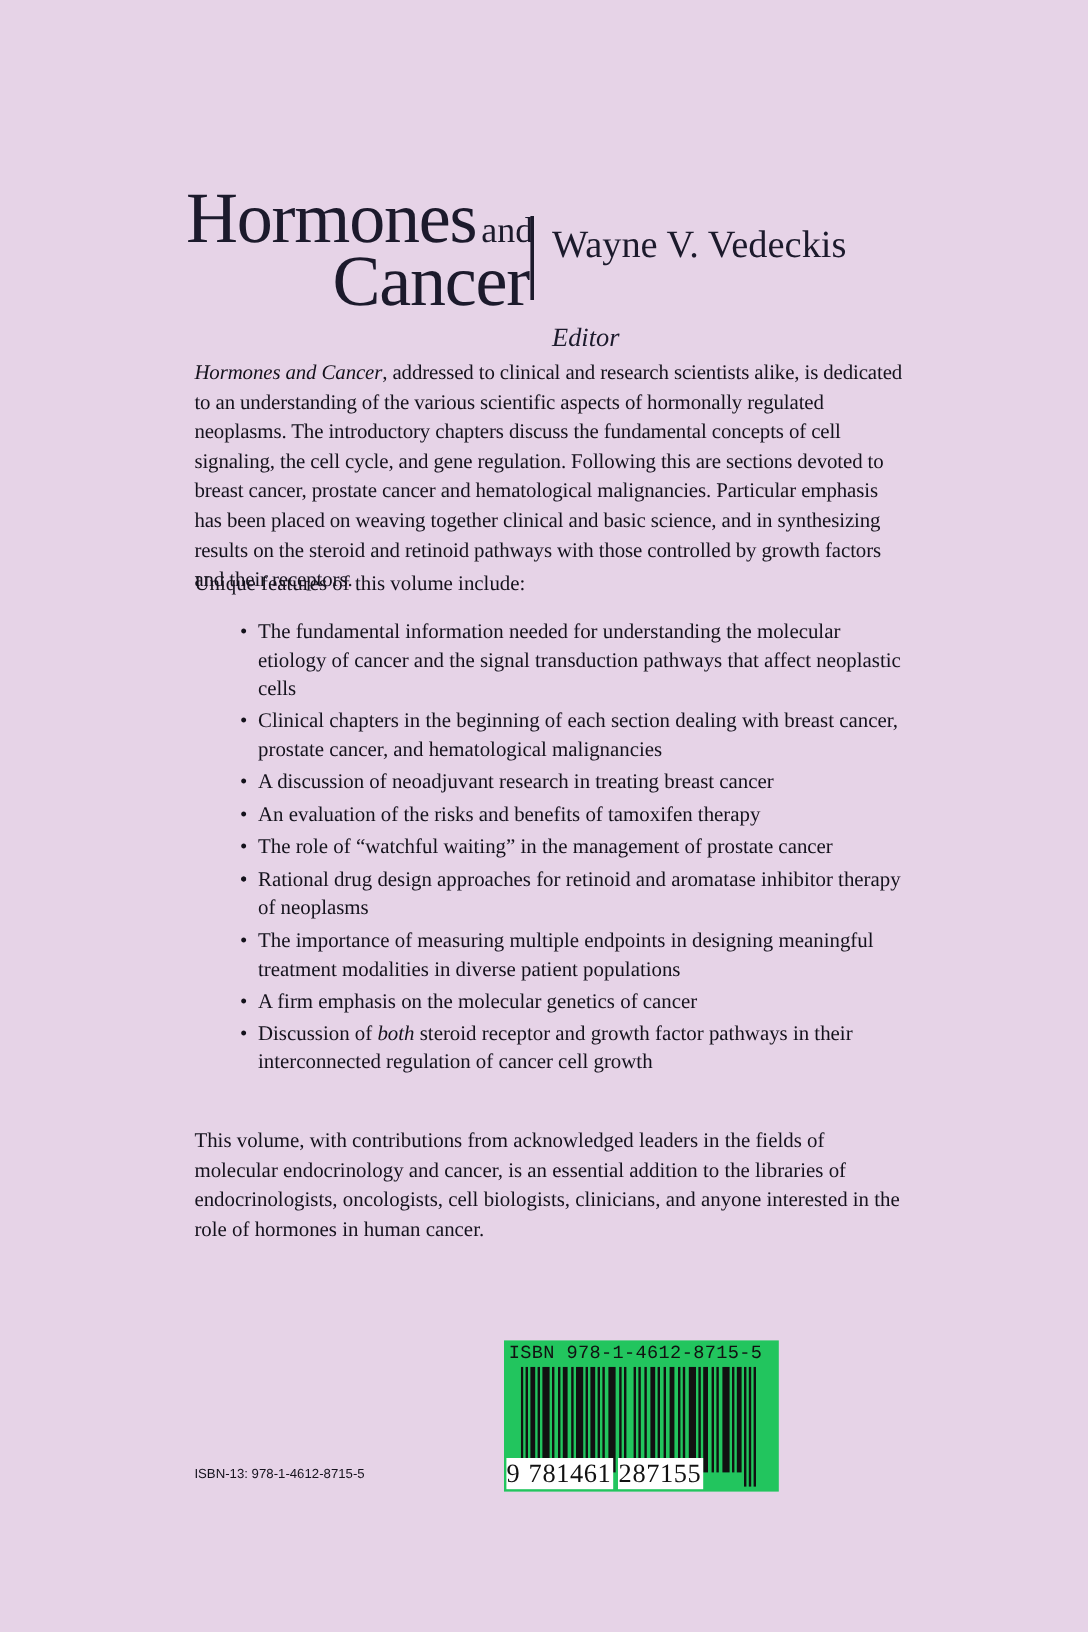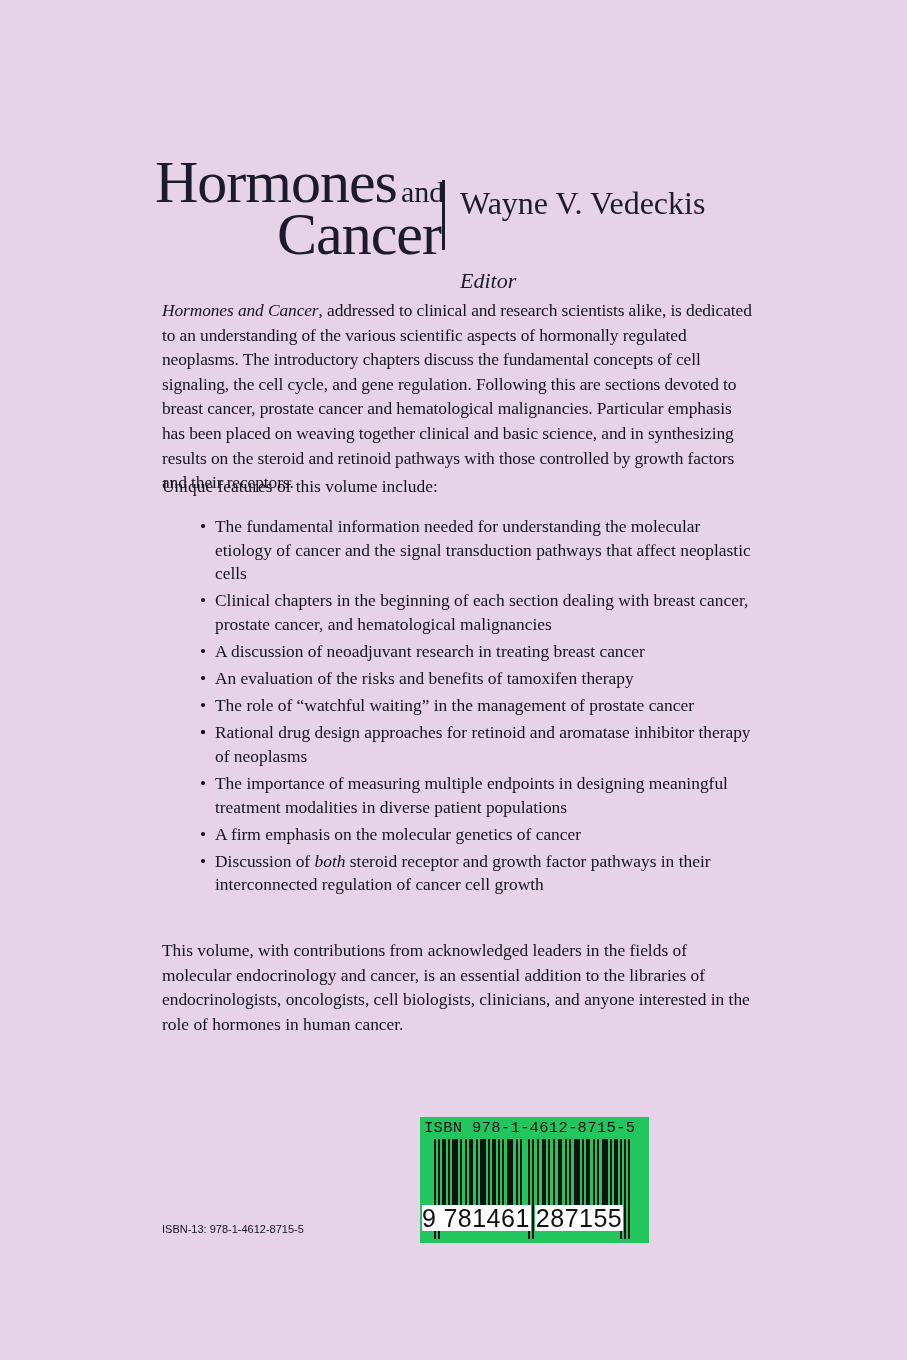--- a/index.html
+++ b/index.html
@@ -146,23 +146,23 @@
     .barcode-bars {
       position: absolute;
       left: 14px;
       top: 22px;
       width: 196px;
       height: 100px;
     }
     .barcode-digits {
       position: absolute;
       left: 2px;
-      top: 88px;
-      font-family: Liberation Sans, sans-serif;
-      font-size: 25px;
+      top: 98px;
+      font-family: Liberation Serif, serif;
+      font-size: 22px;
       line-height: 26px;
       color: #111;
       white-space: nowrap;
       letter-spacing: 0.5px;
     }
     .digits-first {
       display: inline-block;
       background: #fff;
       padding-right: 6px;
     }

